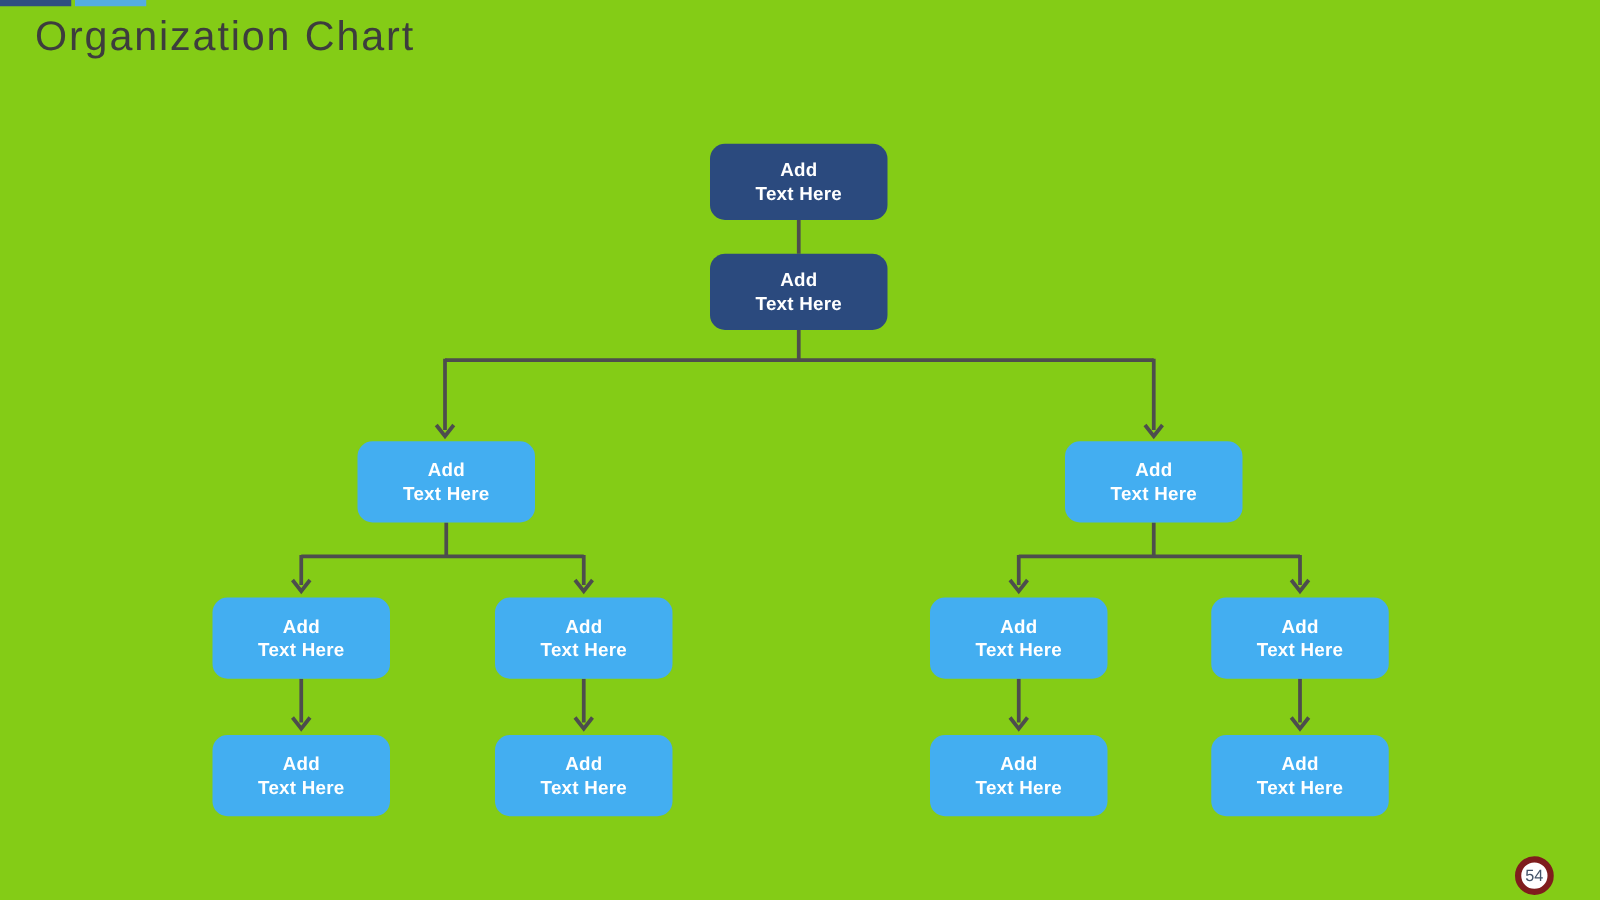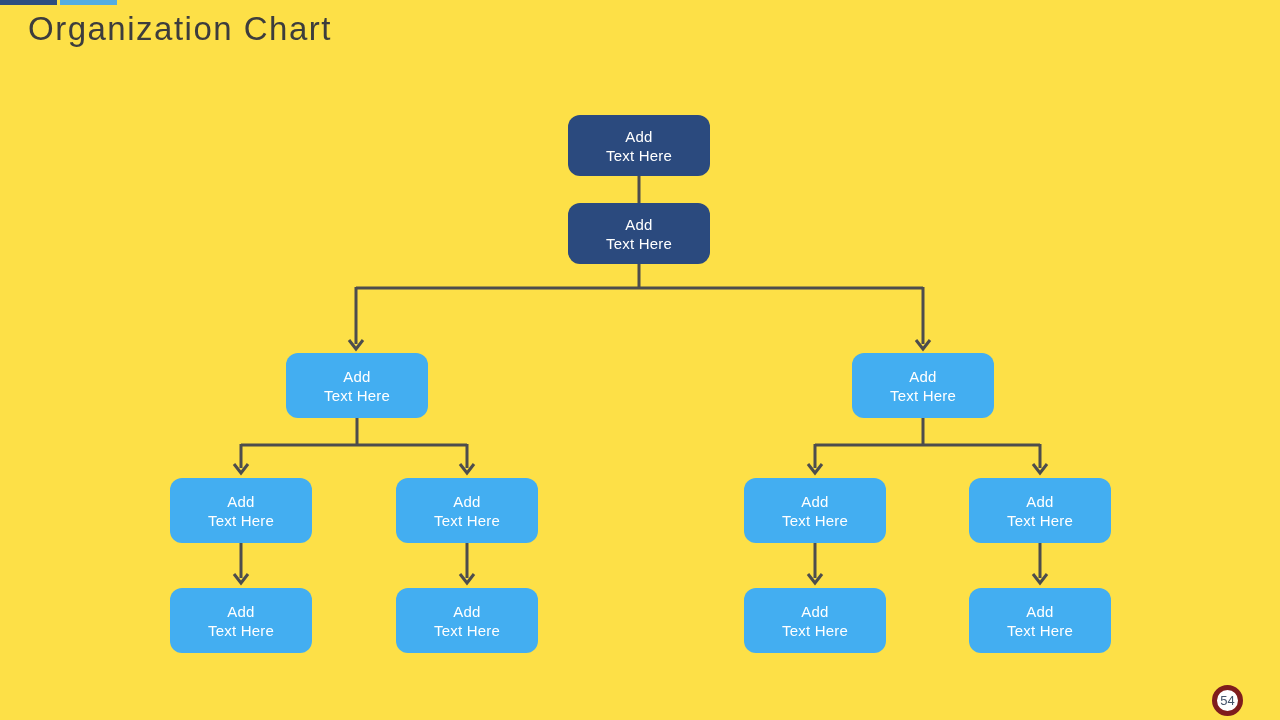--- a/index.html
+++ b/index.html
@@ -3,21 +3,21 @@
 <meta charset="utf-8">
 <style>
   * { margin: 0; padding: 0; box-sizing: border-box; }
   html, body {
     width: 1280px; height: 720px;
     background: #ffffff;
     font-family: "Liberation Sans", sans-serif;
     overflow: hidden;
     position: relative;
   }
-  .slide { position: relative; width: 1280px; height: 720px; background: #fde047; }
+  .slide { position: relative; width: 1280px; height: 720px; background: #84cc16; }
 
   
   .accent-bar { position: absolute; top: 0; height: 5px; }
   .accent-bar.dark  { left: 0;  width: 57px; background: #2F4E7F; }
   .accent-bar.light { left: 60px; width: 57px; background: #54ADE1; }
 
   
   .slide-title {
     position: absolute; left: 28px; top: 10px;
     font-size: 33px; font-weight: 400; letter-spacing: 1.5px;
@@ -31,21 +31,21 @@
   }
 
   
   .node {
     position: absolute;
     border-radius: 12px;
     display: flex; flex-direction: column;
     align-items: center; justify-content: center;
     text-align: left;
     color: #ffffff;
-    font-weight: normal;
+    font-weight: bold;
     font-size: 15px;
     line-height: 19px;
     letter-spacing: 0.2px;
     cursor: pointer;
   }
   .node.dark  { background: #2B4A7E; width: 142px; height: 61px; }
   .node.light { background: #43AEF1; width: 142px; height: 65px; }
 
   
   .page-badge {

